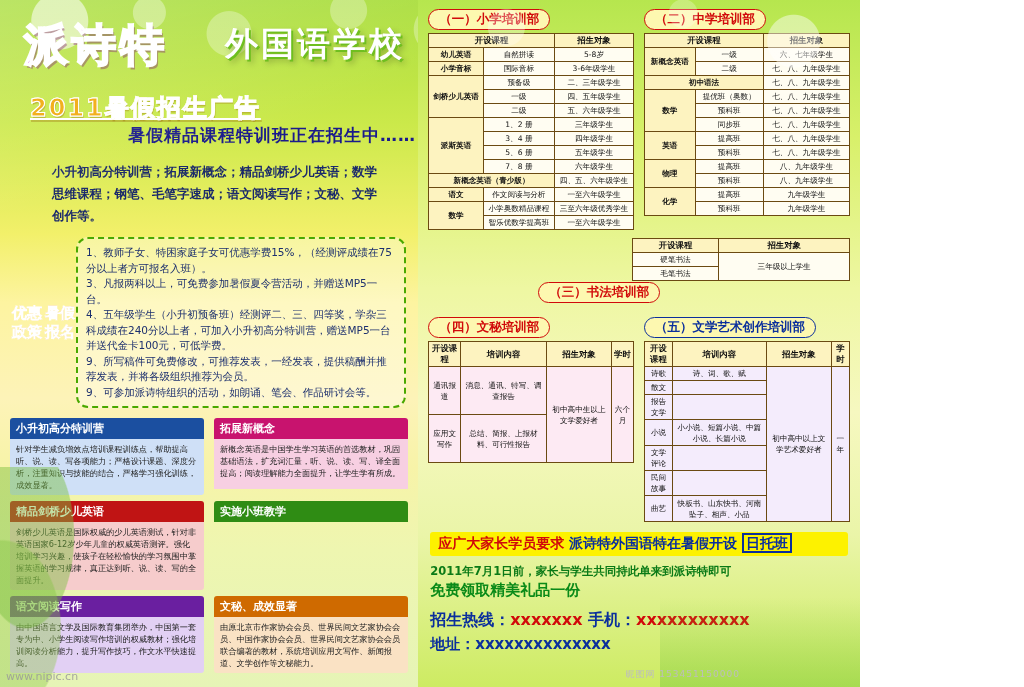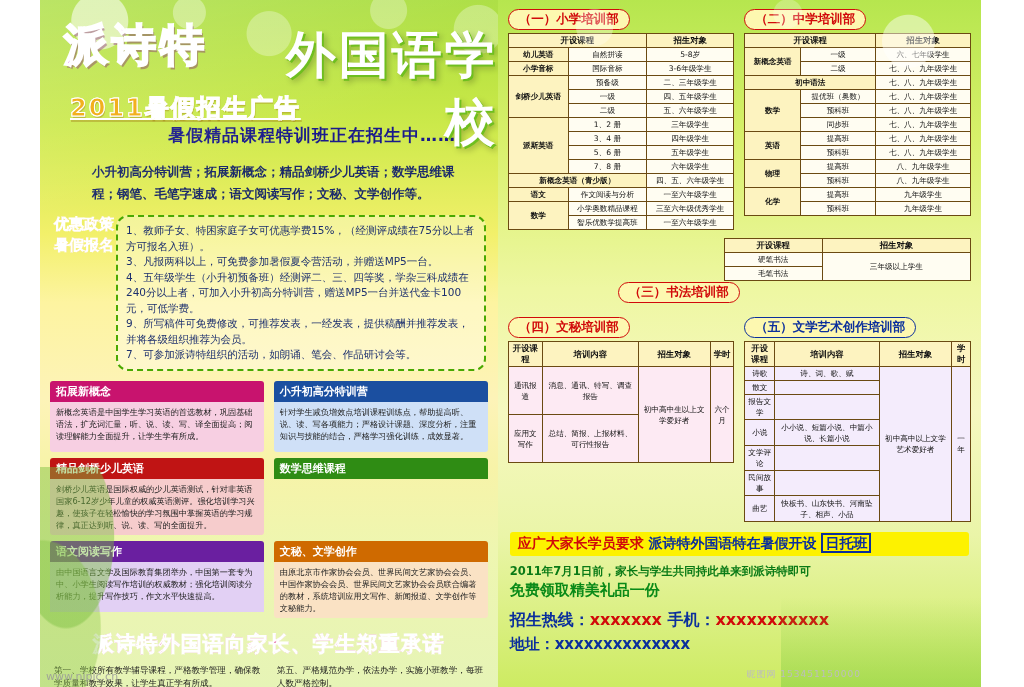--- a/index.html
+++ b/index.html
@@ -1,17 +1,17 @@
 <!DOCTYPE html>
 <html><head>
 <meta charset="utf-8">
 <style>
   html,body{margin:0;padding:0;}
   body{width:1024px;height:687px;background:#ffffff;font-family:"DejaVu Sans","Liberation Sans",sans-serif;overflow:hidden;}
-  .page{position:relative;width:941px;height:687px;display:flex;padding-left:40px;}
+  .page{position:relative;width:860px;height:687px;display:flex;}
 
   
   .left{position:relative;width:498px;height:687px;
         background:linear-gradient(180deg,#a8dd3a 0%,#cbe94a 18%,#f2f06a 34%,#fdf4a0 44%,#fdf3b8 58%,#f7f3a8 68%,#eef6b0 80%,#e6f4b6 100%);
         overflow:hidden;}
   .left:before{content:"";position:absolute;left:0;top:0;width:498px;height:210px;
         background:radial-gradient(circle at 12% 10%, rgba(255,255,255,.55) 0 28px, rgba(255,255,255,0) 29px),
                    radial-gradient(circle at 30% 6%, rgba(255,255,255,.35) 0 16px, rgba(255,255,255,0) 17px),
                    radial-gradient(circle at 46% 16%, rgba(255,255,255,.30) 0 22px, rgba(255,255,255,0) 23px),
                    radial-gradient(circle at 70% 5%, rgba(255,255,255,.30) 0 18px, rgba(255,255,255,0) 19px),
@@ -19,30 +19,30 @@
                    linear-gradient(160deg,rgba(255,255,255,.22),rgba(255,255,255,0) 60%);
         pointer-events:none;}
   .leafL{position:absolute;left:-10px;bottom:-10px;width:120px;height:230px;
         background:radial-gradient(ellipse at 30% 30%, rgba(120,190,60,.45) 0 40%, rgba(120,190,60,0) 41%),
                    radial-gradient(ellipse at 10% 70%, rgba(140,200,70,.40) 0 38%, rgba(140,200,70,0) 39%);
         pointer-events:none;}
 
   .title-zone{position:relative;height:120px;}
   .logo-cn{position:absolute;left:24px;top:16px;font-size:44px;font-weight:bold;color:#c81fd0;
         -webkit-text-stroke:2px #ffffff;letter-spacing:4px;text-shadow:2px 3px 0 rgba(120,0,120,.35);}
-  .logo-cn2{position:absolute;left:215px;top:22px;font-size:50px;font-weight:bold;color:#ffffff;letter-spacing:3px;
-        text-shadow:2px 2px 0 #6fbf1f, 4px 4px 6px rgba(0,0,0,.25);text-align:right;}
+  .logo-cn2{position:absolute;left:225px;top:22px;font-size:33px;font-weight:bold;color:#ffffff;letter-spacing:3px;
+        text-shadow:2px 2px 0 #6fbf1f, 4px 4px 6px rgba(0,0,0,.25);}
   .sub-title{position:absolute;left:30px;top:92px;font-size:24px;font-weight:bold;color:#f2b01e;
         -webkit-text-stroke:1px #ffffff;letter-spacing:2px;text-shadow:1px 2px 0 rgba(150,90,0,.30);text-decoration:underline;}
 
   .lead{margin:4px 0 0 128px;font-size:17px;font-weight:bold;color:#1a1a8c;letter-spacing:1px;}
   .desc{margin:14px 30px 0 52px;font-size:12.5px;color:#1b2a6b;line-height:22px;font-weight:bold;}
 
   .policy-wrap{position:relative;margin:10px 12px 0 12px;display:flex;}
-  .policy-left{width:64px;display:flex;flex-direction:column;align-items:center;gap:2px;}
+  .policy-left{width:64px;display:flex;flex-direction:row;align-items:center;justify-content:center;gap:2px;}
   .policy-left .l1{font-size:15px;font-weight:bold;color:#f0a000;-webkit-text-stroke:.6px #fff;}
   .policy-left .l2{font-size:15px;font-weight:bold;color:#e87b0c;-webkit-text-stroke:.6px #fff;}
   .policy-box{flex:1;border:2px dashed #49a800;border-radius:12px;background:rgba(255,255,255,.35);
         padding:6px 8px;font-size:10.5px;line-height:15.5px;color:#1c2f6e;}
 
   .cards{margin:10px 10px 0 10px;display:grid;grid-template-columns:1fr 1fr;gap:6px 10px;}
   .card{border-radius:3px;overflow:hidden;}
   .card-h{font-size:11px;font-weight:bold;color:#fff;padding:3px 6px;}
   .card-b{font-size:8.2px;line-height:12px;color:#222;padding:4px 6px;min-height:42px;}
   .c-blue .card-h{background:#1b4fa0;}.c-blue .card-b{background:#cfe0f7;}
@@ -119,46 +119,46 @@
     <div class="policy-wrap">
       <div class="policy-left">
         <div class="l1">优惠政策</div>
         <div class="l2">暑假报名</div>
       </div>
       <div class="policy-box">
         <div>1、教师子女、特困家庭子女可优惠学费15%，（经测评成绩在75分以上者方可报名入班）。</div>
         <div>3、凡报两科以上，可免费参加暑假夏令营活动，并赠送MP5一台。</div>
         <div>4、五年级学生（小升初预备班）经测评二、三、四等奖，学杂三科成绩在240分以上者，可加入小升初高分特训营，赠送MP5一台并送代金卡100元，可低学费。</div>
         <div>9、所写稿件可免费修改，可推荐发表，一经发表，提供稿酬并推荐发表，并将各级组织推荐为会员。</div>
-        <div>7、可参加派诗特组织的活动，如朗诵、笔会、作品研讨会等。</div>
+        <div>9、可参加派诗特组织的活动，如朗诵、笔会、作品研讨会等。</div>
       </div>
     </div>
 
     <div class="cards">
+      <div class="card c-blue">
+        <div class="card-h">小升初高分特训营</div>
+        <div class="card-b">针对学生减负增效点培训课程训练点，帮助提高听、说、读、写各项能力；严格设计课题、深度分析，注重知识与技能的结合，严格学习强化训练，成效显著。</div>
+      </div>
       <div class="card c-pink">
         <div class="card-h">拓展新概念</div>
         <div class="card-b">新概念英语是中国学生学习英语的首选教材，巩固基础语法，扩充词汇量，听、说、读、写、译全面提高；阅读理解能力全面提升，让学生学有所成。</div>
       </div>
-      <div class="card c-blue">
-        <div class="card-h">小升初高分特训营</div>
-        <div class="card-b">针对学生减负增效点培训课程训练点，帮助提高听、说、读、写各项能力；严格设计课题、深度分析，注重知识与技能的结合，严格学习强化训练，成效显著。</div>
-      </div>
       <div class="card c-red">
         <div class="card-h">精品剑桥少儿英语</div>
         <div class="card-b">剑桥少儿英语是国际权威的少儿英语测试，针对非英语国家6-12岁少年儿童的权威英语测评。强化培训学习兴趣，使孩子在轻松愉快的学习氛围中掌握英语的学习规律，真正达到听、说、读、写的全面提升。</div>
       </div>
       <div class="card c-green">
-        <div class="card-h">数学思维课程</div>
+        <div class="card-h">实施小班教学</div>
       </div>
       <div class="card c-purple">
         <div class="card-h">语文阅读写作</div>
         <div class="card-b">由中国语言文学及国际教育集团举办，中国第一套专为中、小学生阅读写作培训的权威教材；强化培训阅读分析能力，提升写作技巧，作文水平快速提高。</div>
       </div>
       <div class="card c-orange">
-        <div class="card-h">文秘、文学创作</div>
+        <div class="card-h">文秘、成效显著</div>
         <div class="card-b">由原北京市作家协会会员、世界民间文艺家协会会员、中国作家协会会员、世界民间文艺家协会会员联合编著的教材，系统培训应用文写作、新闻报道、文学创作等文秘能力。</div>
       </div>
     </div>
 
     <div class="promise-title">派诗特外国语向家长、学生郑重承诺</div>
     <div class="promise-grid">
       <div>第一、学校所有教学辅导课程，严格教学管理，确保教学质量和教学效果，让学生真正学有所成。</div>
       <div>第五、严格规范办学，依法办学，实施小班教学，每班人数严格控制。</div>
 
     </div>

